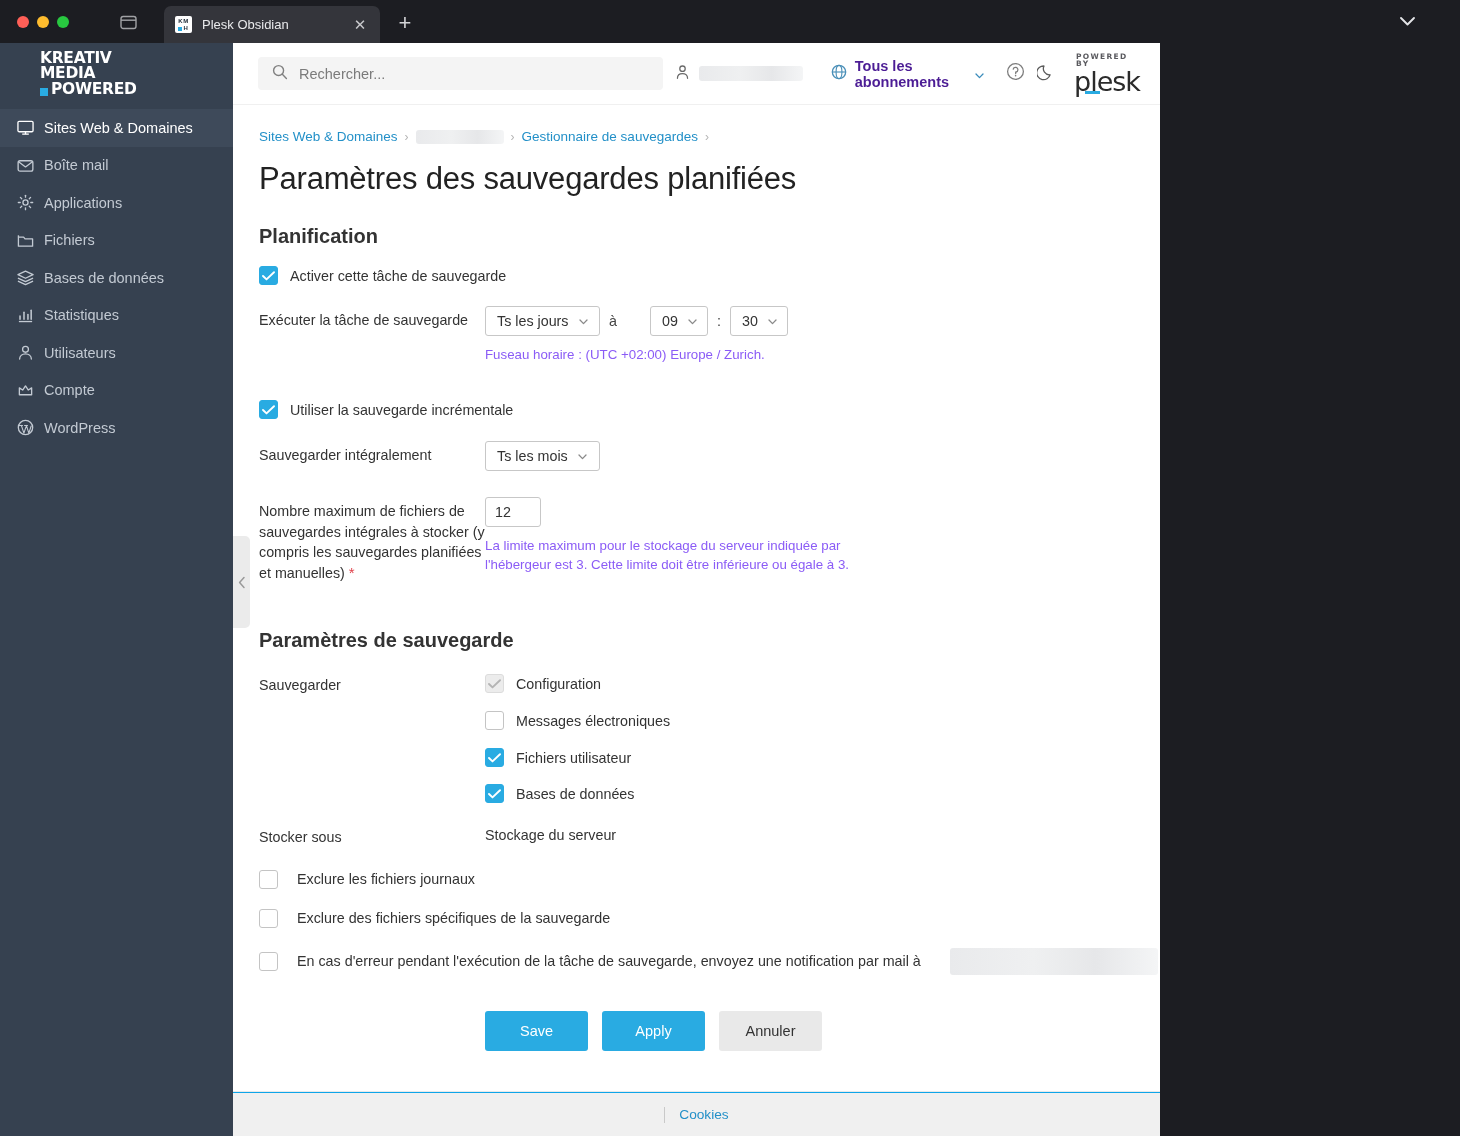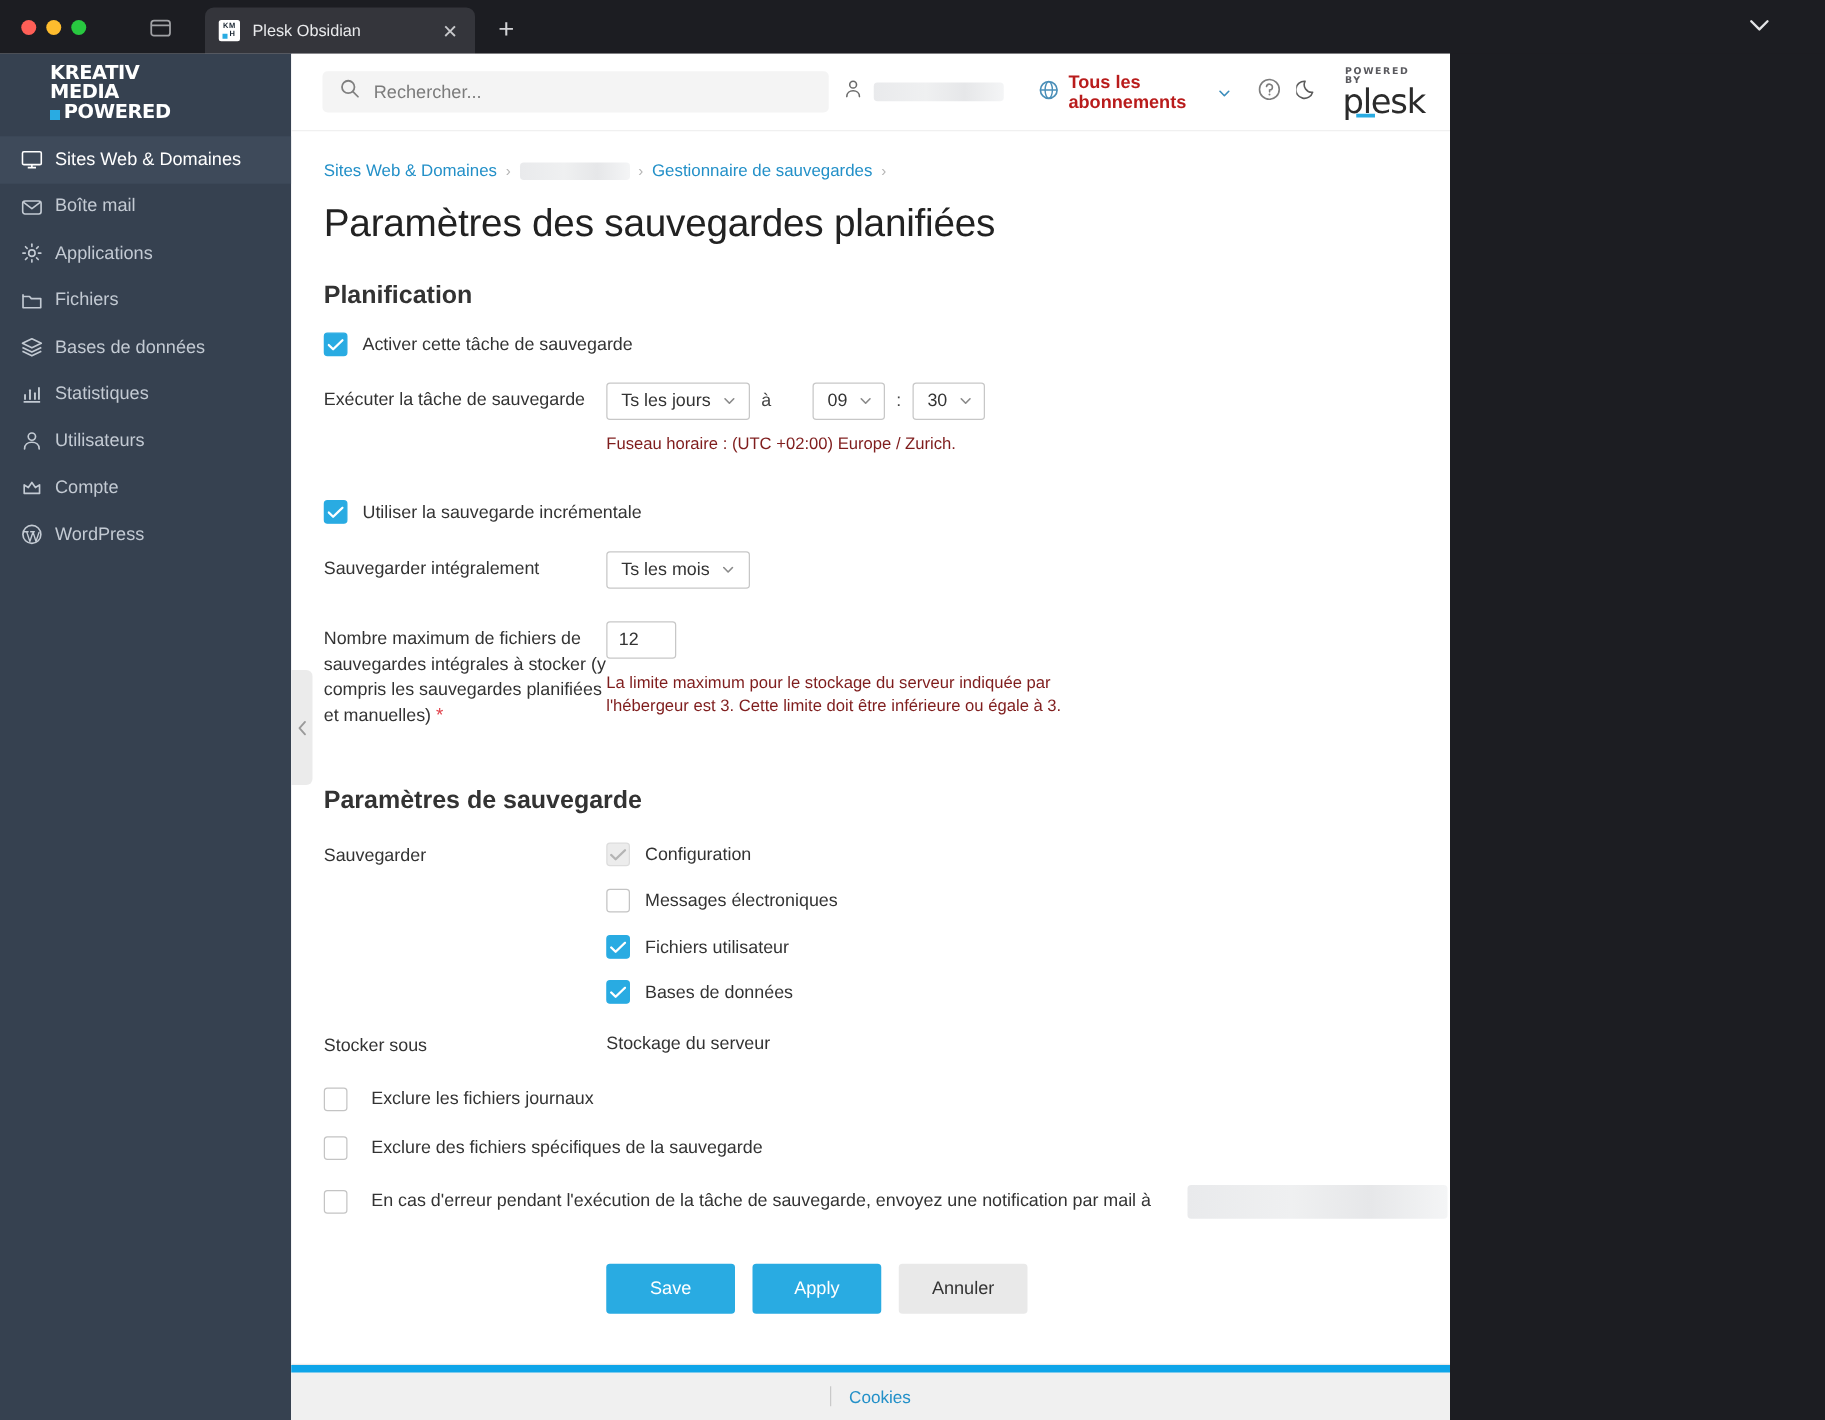--- a/index.html
+++ b/index.html
@@ -121,21 +121,21 @@
   }
   .search input::placeholder { color: #7b7b7b; }
 
   .topright { margin-left: auto; display: flex; align-items: center; gap: 0; }
   .user-chip { display: flex; align-items: center; gap: 9px; padding: 0 12px; cursor: pointer; }
   .redact {
     background: linear-gradient(90deg,#e9eaec,#eff0f1 40%,#e6e7e9 70%,#f4f5f6);
     border-radius: 3px; filter: blur(0.4px);
   }
   .subs {
-    display: flex; align-items: center; gap: 8px; color: #b91c1c;
+    display: flex; align-items: center; gap: 8px; color: #4c1d95;
     font-size: 14.5px; font-weight: bold; padding: 0 16px; cursor: pointer;
   }
   .icon-btn { width: 40px; display: flex; align-items: center; justify-content: center; cursor: pointer; }
   .plesk-logo { margin-left: 12px; margin-right: 6px; line-height: 1; cursor: pointer; }
   .plesk-pb {
     font-size: 7.5px; letter-spacing: 1.3px; color: #59595e; font-weight: bold;
     font-family: "DejaVu Sans", sans-serif; margin-bottom: 1px; padding-left: 2px;
   }
   .plesk-word {
     font-size: 27px; color: #2b2b2b; font-weight: normal; letter-spacing: -1px;
@@ -186,21 +186,21 @@
   .cb-label { font-size: 14.3px; color: #333; }
 
   .selwrap { display: flex; align-items: center; gap: 9px; }
   .sel {
     height: 30px; border: 1px solid #c7c7c7; border-radius: 3px; background: #fff;
     display: inline-flex; align-items: center; padding: 0 8px 0 11px; gap: 10px;
     font-size: 14.3px; color: #333; cursor: pointer;
   }
   .sel .caret { color: #8a8a8a; font-size: 10px; }
   .selsep { font-size: 14.3px; color: #444; }
-  .hint { font-size: 13.3px; color: #7f1d1d; margin-top: 9px; line-height: 19px; max-width: 400px; }
+  .hint { font-size: 13.3px; color: #8b5cf6; margin-top: 9px; line-height: 19px; max-width: 400px; }
   .hint.wide { max-width: 380px; }
 
   .numinput {
     width: 56px; height: 30px; border: 1px solid #c7c7c7; border-radius: 3px;
     font-family: "Liberation Sans", sans-serif; font-size: 14.3px; color: #333;
     padding: 0 9px; outline: none;
   }
 
   .static-val { font-size: 14.3px; color: #333; padding-top: 4px; }
   .mail-redact { width: 208px; height: 27px; border-radius: 3px; margin-left: 10px; }
@@ -208,21 +208,21 @@
   .btnrow { display: flex; gap: 14px; margin-top: 36px; margin-left: 226px; }
   .btn {
     height: 40px; border-radius: 3px; border: none; padding: 0 26px;
     font-family: "Liberation Sans", sans-serif; font-size: 14.5px; cursor: pointer;
     min-width: 103px;
   }
   .btn.primary { background: #29abe2; color: #fff; }
   .btn.secondary { background: #e9e9e9; color: #333; }
 
   .footer {
-    height: 44px; border-top: 6px solid #0ea5e9; background: #f0f0f0;
+    height: 44px; border-top: 1px solid #0ea5e9; background: #f0f0f0;
     display: flex; align-items: center; justify-content: center; flex: none;
   }
   .footer-inner { display: flex; align-items: center; gap: 14px; }
   .footer-sep { width: 1px; height: 16px; background: #c9c9c9; }
   .footer a { color: #2390c8; font-size: 13.7px; text-decoration: none; cursor: pointer; }
 
   .content-bottom-line {
     position:absolute; left:0; right:0; bottom:0; height:1px; background:#e9e9e9;
   }
 </style>

